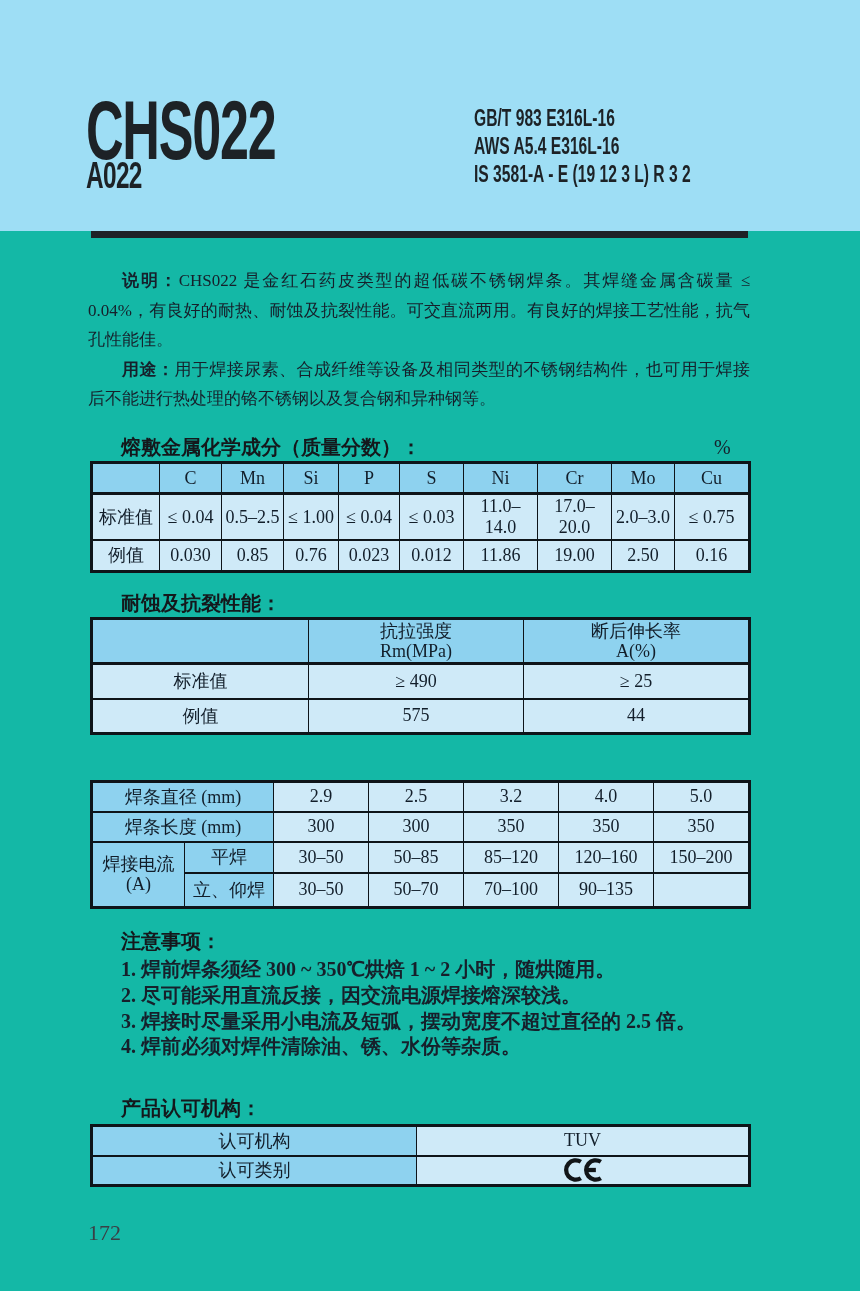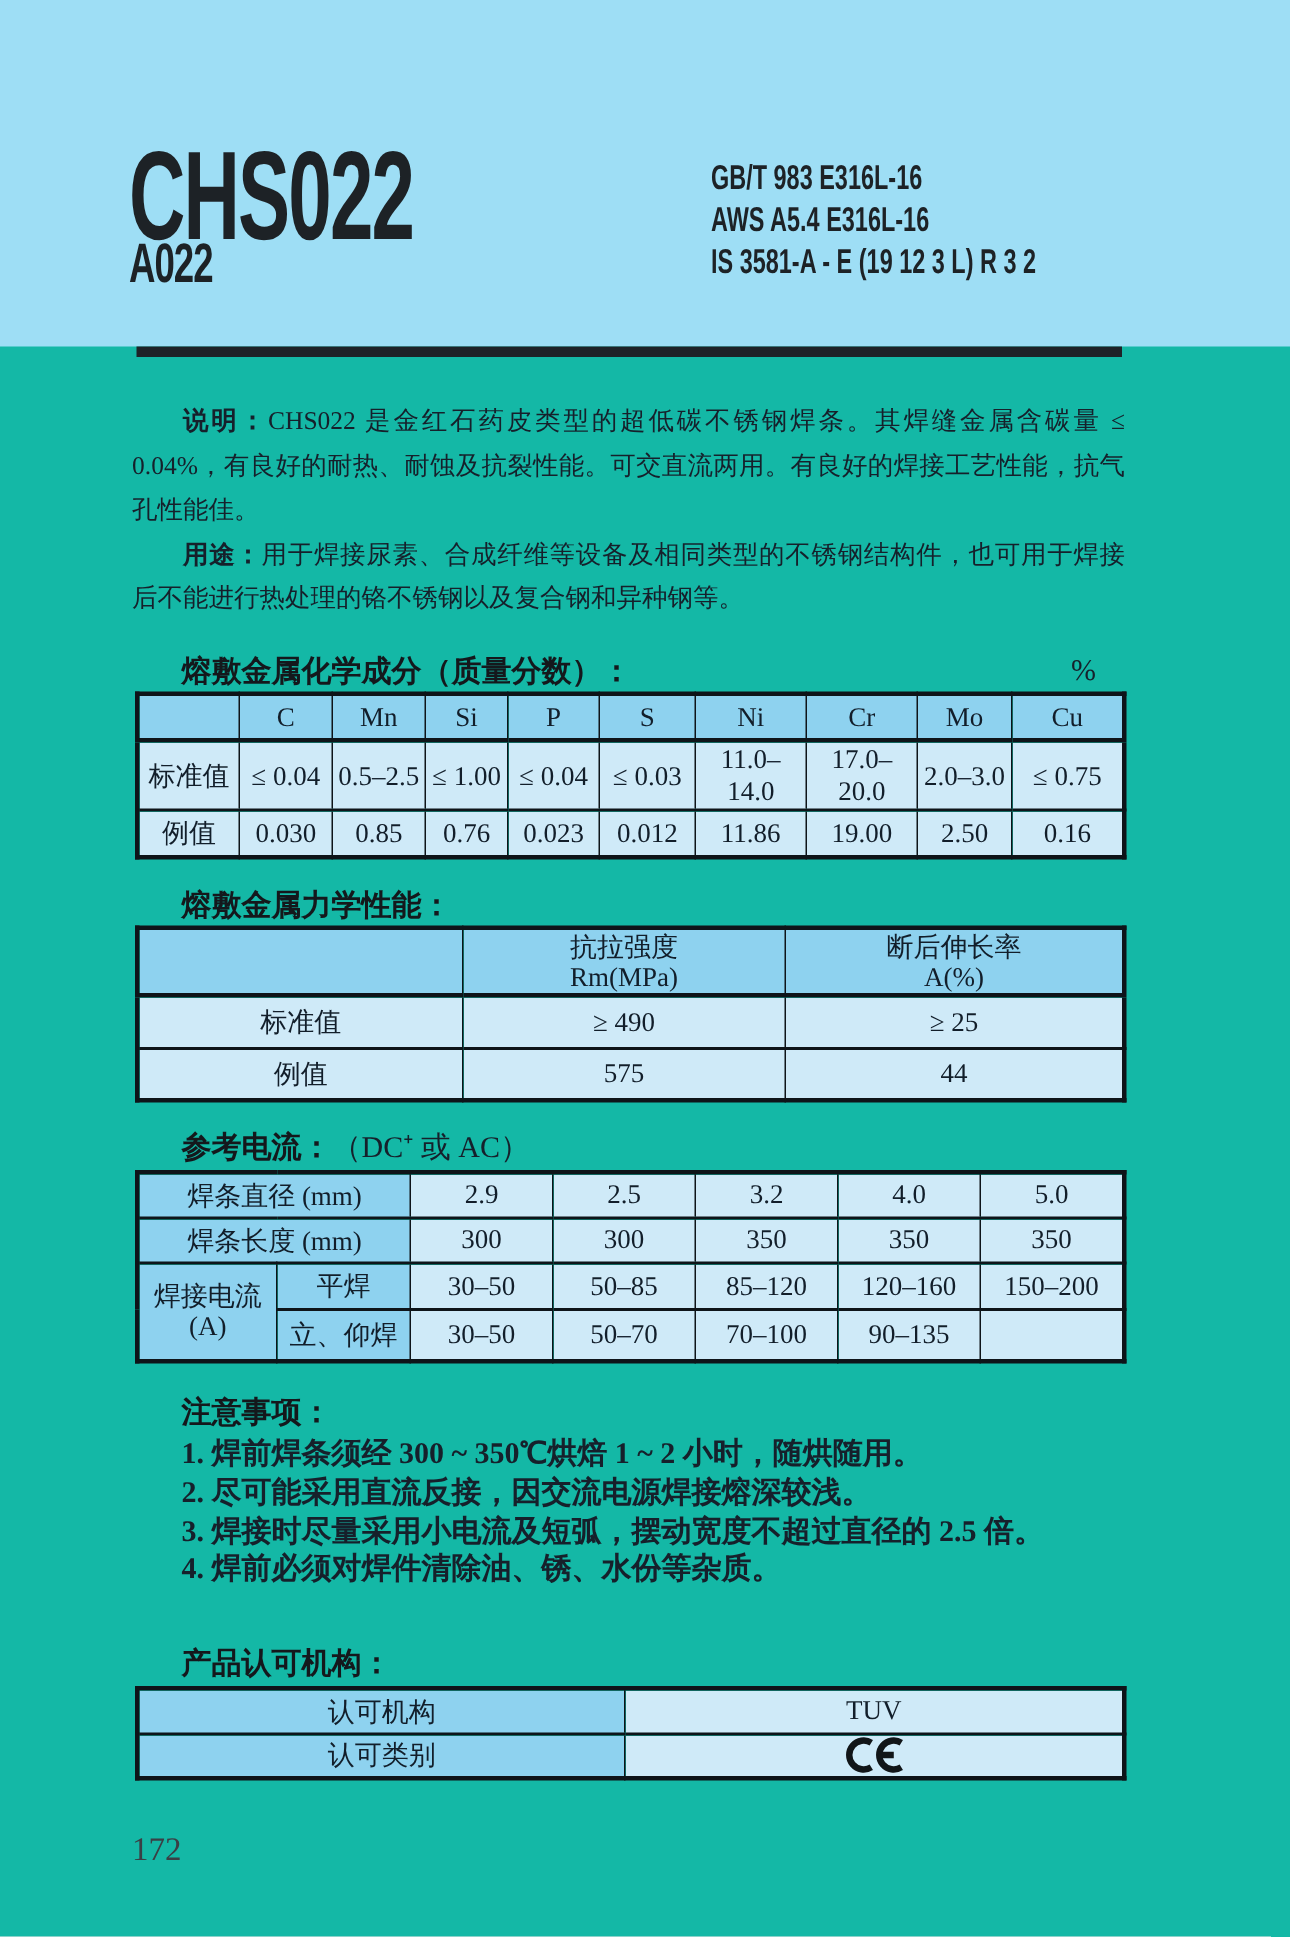--- a/index.html
+++ b/index.html
@@ -142,21 +142,21 @@
       <td class="lt">0.023</td>
       <td class="lt">0.012</td>
       <td class="lt">11.86</td>
       <td class="lt">19.00</td>
       <td class="lt">2.50</td>
       <td class="lt">0.16</td>
     </tr>
   </tbody>
     </table>
 
-  <div class="sec-title" style="top:590px">熔敷金属力学性能：</div>
+  <div class="sec-title" style="top:590px">耐蚀及抗裂性能：</div>
   <table class="dt" style="top:617px; width:658px">
     <colgroup>
         <col style="width:217px">
         <col style="width:215px">
         <col style="width:226px">
       </colgroup>
     <tbody>
         <tr class="head" style="height:44px">
       <td class="med"></td>
       <td class="med two-line">
@@ -174,21 +174,20 @@
       <td class="lt">≥ 25</td>
     </tr>
     <tr style="height:35px">
       <td class="lt">例值</td>
       <td class="lt">575</td>
       <td class="lt">44</td>
     </tr>
   </tbody>
     </table>
 
-  <div class="sec-title" style="top:750px"><span>参考电流：</span><span class="suffix">（DC⁺ 或 AC）</span></div>
   <table class="dt" style="top:780px; width:658px">
     <colgroup>
       <col style="width:93px">
         <col style="width:89px">
         <col style="width:95px">
         <col style="width:95px">
       <col style="width:95px">
         <col style="width:95px">
         <col style="width:96px">
     </colgroup>

